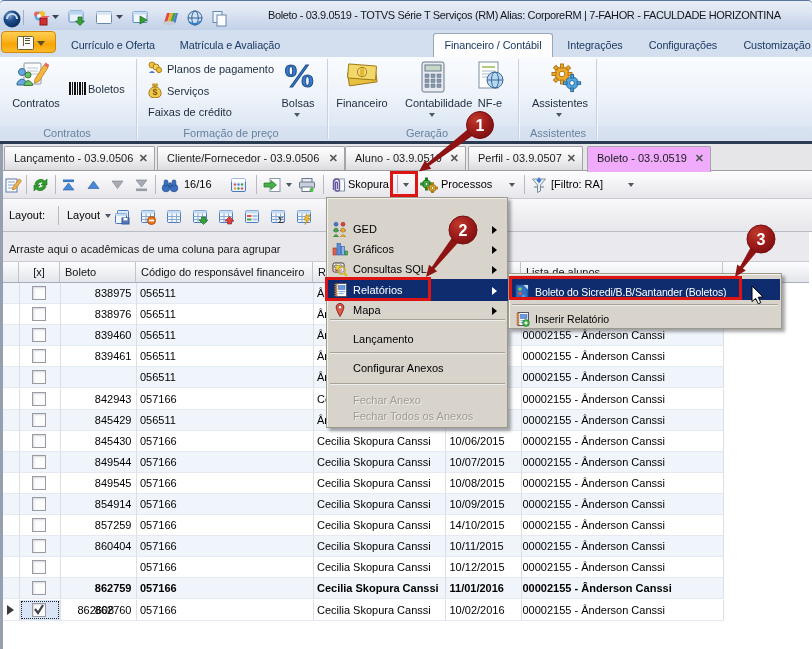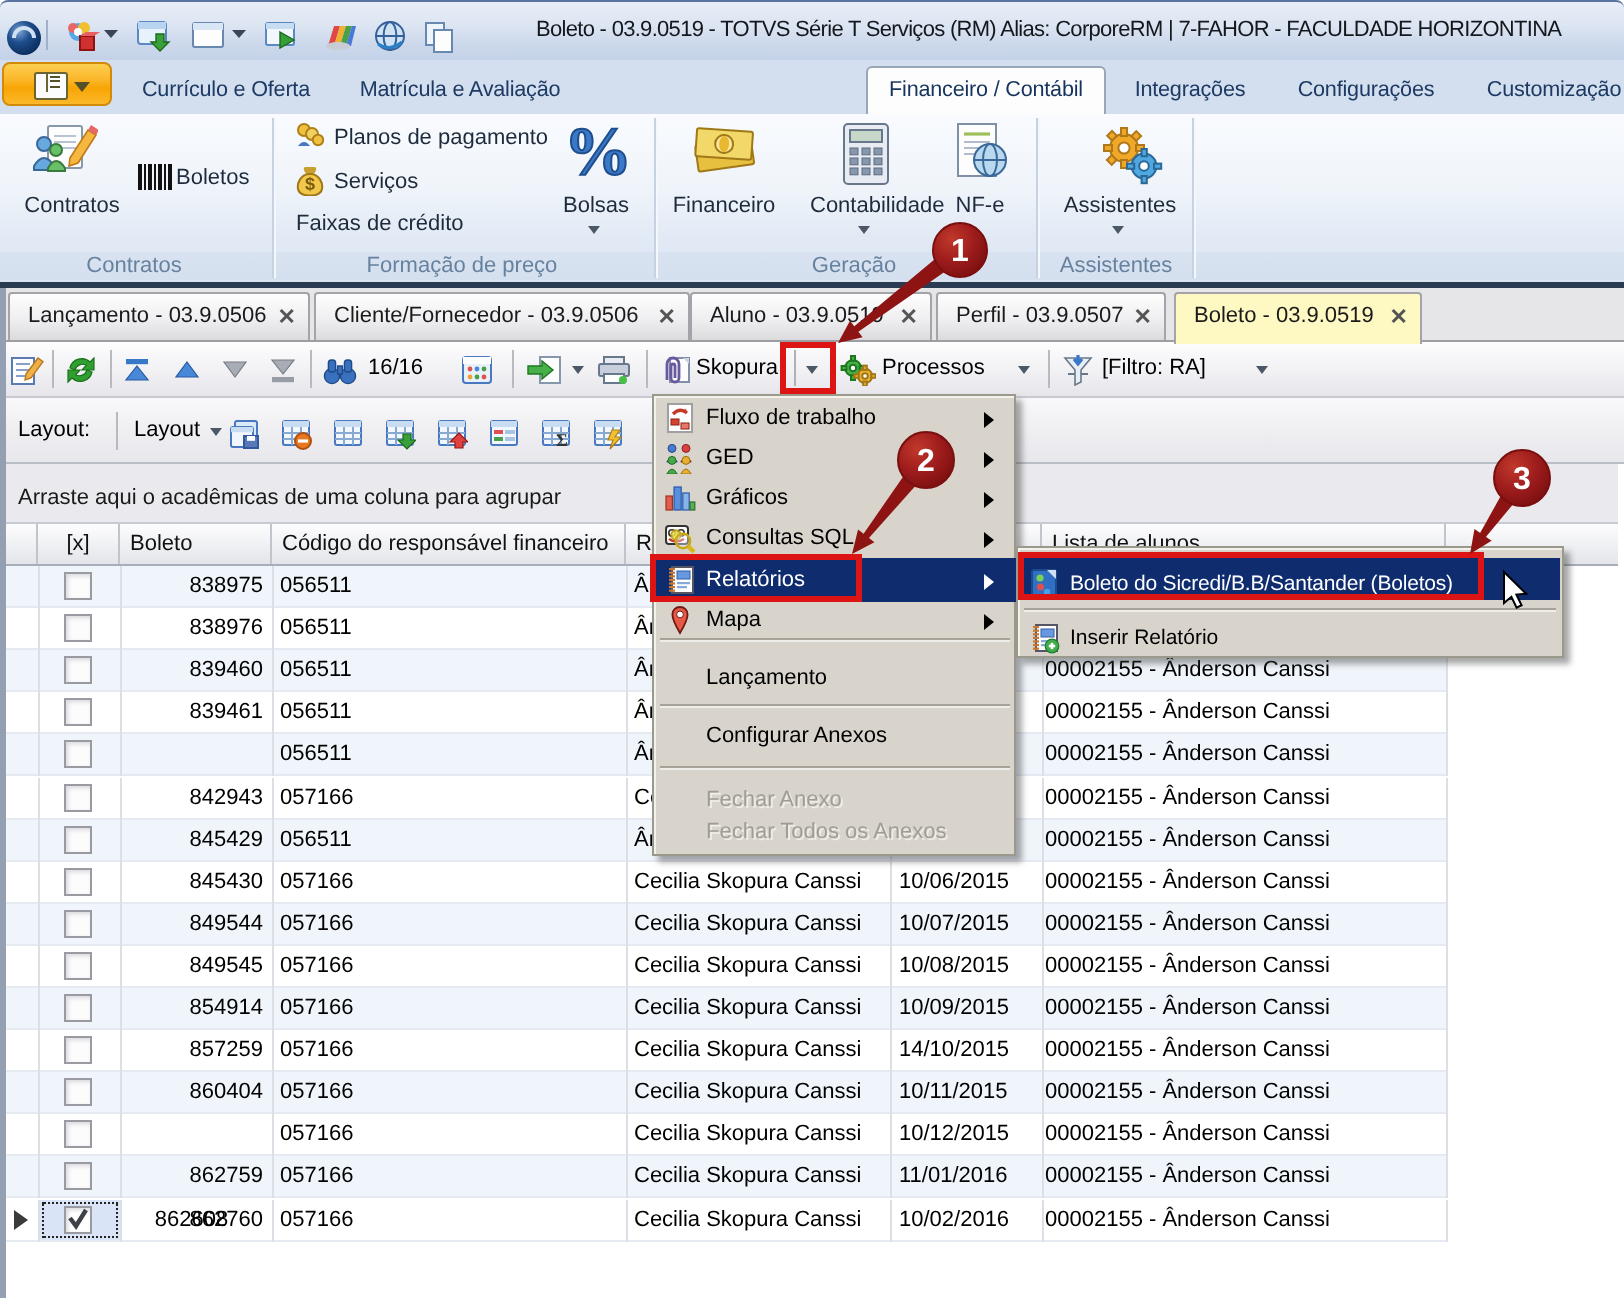--- a/index.html
+++ b/index.html
@@ -24,21 +24,21 @@
 .glabel{top:70px;height:13px;font-size:11px;color:#67829f;text-align:center;}
 .bigbtn-label{font-size:11px;color:#1e2b3c;text-align:center;top:40px;height:13px;}
 .dd{width:0;height:0;border:3.5px solid transparent;border-top:4px solid #4c5866;}
 
 #navyline{left:0;top:141px;width:812px;height:3px;background:#2b3c52;}
 
 #doctabbar{left:0;top:144px;width:812px;height:27px;background:#e6e5e8;border-bottom:1px solid #9d9da4;box-sizing:border-box;}
 .dtab{top:2px;height:24px;background:linear-gradient(180deg,#fdfdfd 0%,#efeff1 55%,#dbdadd 100%);border:1px solid #a3a3a9;border-bottom:none;border-radius:2px 2px 0 0;box-sizing:border-box;font-size:11px;color:#1a1a1a;}
 .dtab span.x{position:absolute;right:6px;top:5px;font-size:11px;color:#555;font-weight:bold;font-family:"Liberation Sans",sans-serif;}
 .dtab span.t{position:absolute;left:9px;top:5px;white-space:nowrap;font-size:11px;}
-#dtab-active{background:#fef9c3;height:26px;z-index:2;}
+#dtab-active{background:#f0abfc;height:26px;z-index:2;}
 
 #toolbar{left:0;top:171px;width:812px;height:28px;background:linear-gradient(180deg,#fdfdfe 0%,#f2f2f5 50%,#e6e5ea 100%);border-bottom:1px solid #c9c9cf;box-sizing:border-box;}
 .tsep{top:4px;width:1px;height:19px;background:#b9b9c0;}
 .ttext{font-size:11px;color:#000;top:7px;}
 
 #layoutrow{left:0;top:199px;width:812px;height:33px;background:linear-gradient(180deg,#f9f9fb 0%,#efeff2 50%,#e7e7ec 100%);border-bottom:1px solid #b9bdc6;box-sizing:border-box;}
 
 #grid{left:3px;top:232px;width:806px;height:414px;background:#fff;}
 #groupband{left:0px;top:0px;width:806px;height:30px;background:#eaeaee;border-bottom:1px solid #c6cad2;box-sizing:border-box;}
 #groupband div{position:absolute;left:6px;top:11px;font-size:11px;color:#1a1a1a;}
@@ -370,21 +370,21 @@
         <i class="vline" style="left:442px;"></i>
         <i class="vline" style="left:518px;"></i>
         <i class="vline" style="left:720px;"></i>
         <span class="cb"></span>
         <span class="gcell" style="left:57px;width:71.5px;text-align:center;margin-top:43px;">862608</span>
         <span class="gcell" style="left:137px;">057166</span>
         <span class="gcell" style="left:314px;">Cecilia Skopura Canssi</span>
         <span class="gcell" style="left:446.5px;">10/12/2015</span>
         <span class="gcell" style="left:519.5px;">00002155 - Ânderson Canssi</span>
       </div>
-<div class="grow alt" style="top:346.40000000000003px;">
+<div class="grow alt" style="top:346.40000000000003px;font-weight:bold;">
         <i class="vline" style="left:15.5px;"></i>
         <i class="vline" style="left:57px;"></i>
         <i class="vline" style="left:132.5px;"></i>
         <i class="vline" style="left:310px;"></i>
         <i class="vline" style="left:442px;"></i>
         <i class="vline" style="left:518px;"></i>
         <i class="vline" style="left:720px;"></i>
         <span class="cb"></span>
         <span class="gcell" style="left:57px;width:71.5px;text-align:right;">862759</span>
         <span class="gcell" style="left:137px;">057166</span>
@@ -411,31 +411,20 @@
         <span class="gcell" style="left:314px;">Cecilia Skopura Canssi</span>
         <span class="gcell" style="left:446.5px;">10/02/2016</span>
         <span class="gcell" style="left:519.5px;">00002155 - Ânderson Canssi</span>
       </div>
 </div>
 </div>
 
 <div class="abs" style="left:0;top:144px;width:3px;height:505px;background:#94a0b2;"></div>
 
 <div class="abs menupanel" id="mainmenu" style="left:326px;top:197px;width:182px;height:231px;">
-<div class="mitem " style="top:1px;width:178px;">
-      <svg class="ico" viewBox="0 0 16 16">
-        <rect x="2" y="1" width="12" height="14" fill="#fdfdfd" stroke="#a0a0a0"></rect>
-        <path d="M4.5 6 Q8 2.5 11.5 5.5" fill="none" stroke="#c43a2a" stroke-width="1.6"></path>
-        <path d="M11.5 5.5 l-2.3 -0.4 l1.8 -1.8 Z" fill="#c43a2a"></path>
-        <rect x="3.5" y="8.5" width="4" height="3" fill="#d44232" stroke="#8e1f14" stroke-width="0.5"></rect>
-        <rect x="8.5" y="10.5" width="4" height="3" fill="#e8766a" stroke="#8e1f14" stroke-width="0.5"></rect>
-      </svg>
-      <span class="txt">Fluxo de trabalho</span>
-      <span class="sub"></span>
-    </div>
 <div class="mitem " style="top:21px;width:178px;">
       <svg class="ico" viewBox="0 0 16 16">
         <circle cx="4" cy="3.2" r="2" fill="#4878d0" stroke="#28488c" stroke-width="0.5"></circle>
         <path d="M1.4 10.0 q2.6 -5 5.2 0 Z" fill="#4878d0" stroke="#28488c" stroke-width="0.5"></path>
         <circle cx="11" cy="3.2" r="2" fill="#d84040" stroke="#8c2020" stroke-width="0.5"></circle>
         <path d="M8.4 10.0 q2.6 -5 5.2 0 Z" fill="#d84040" stroke="#8c2020" stroke-width="0.5"></path>
         <circle cx="4" cy="9.2" r="2" fill="#48a848" stroke="#26702a" stroke-width="0.5"></circle>
         <path d="M1.4 16.0 q2.6 -5 5.2 0 Z" fill="#48a848" stroke="#26702a" stroke-width="0.5"></path>
         <circle cx="11" cy="9.2" r="2" fill="#e8b030" stroke="#9c7010" stroke-width="0.5"></circle>
         <path d="M8.4 16.0 q2.6 -5 5.2 0 Z" fill="#e8b030" stroke="#9c7010" stroke-width="0.5"></path>

